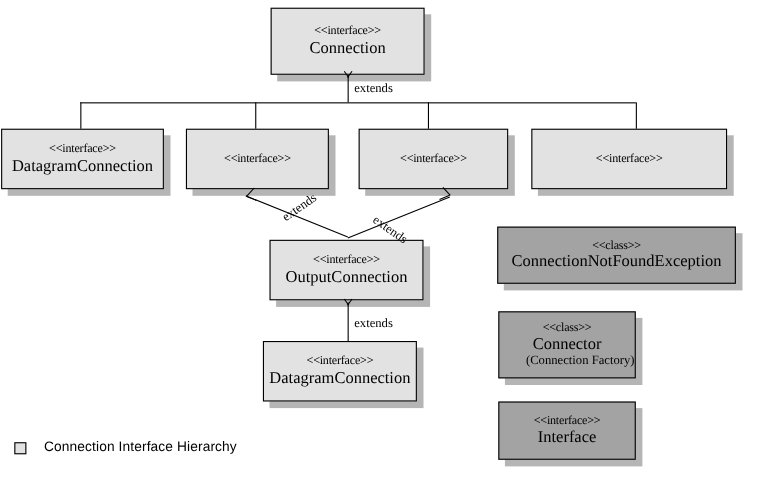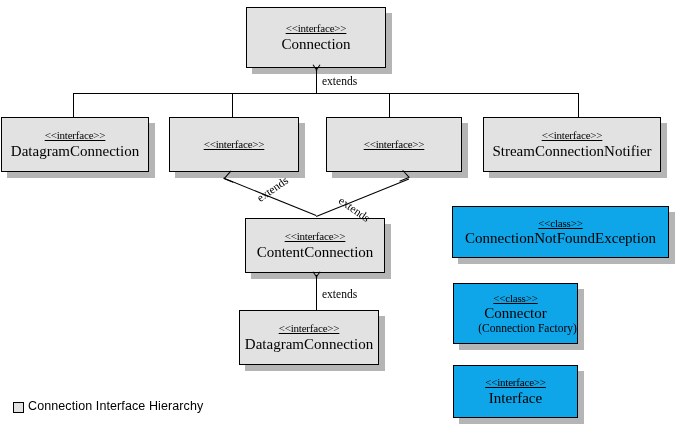--- a/index.html
+++ b/index.html
@@ -23,33 +23,32 @@
     border: 1px solid #000000;
     display: flex;
     flex-direction: column;
     align-items: center;
     justify-content: center;
     text-align: center;
     line-height: 1.12;
     z-index: 3;
   }
   .node.filled { background: #e2e2e2; }
-  .node.plain  { background: #0ea5e9; }
+  .node.plain  { background: #a3a3a3; }
 
   .shadow {
     position: absolute;
     background: #b5b5b5;
     z-index: 1;
   }
 
   .stereo {
     font-size: 11px;
     letter-spacing: -0.2px;
     white-space: nowrap;
-    text-decoration: underline;
   }
   .nodename {
     font-size: 15px;
     white-space: nowrap;
     margin-top: 1px;
   }
   .subname {
     font-size: 11.5px;
     white-space: nowrap;
     margin-top: 0px;
@@ -122,21 +121,21 @@
     z-index: 5;
   }
   .elabel.rot-left  { transform: rotate(-35deg); transform-origin: 0 50%; }
   .elabel.rot-right { transform: rotate(35deg);  transform-origin: 0 50%; }
 
   
   #legend {
     position: absolute;
     display: flex;
     align-items: flex-end;
-    gap: 4px;
+    gap: 16px;
     z-index: 6;
   }
   #legend .swatch {
     width: 11px;
     height: 11px;
     background: #e2e2e2;
     border: 1px solid #000000;
     box-sizing: border-box;
     flex: none;
   }
@@ -207,26 +206,25 @@
   <div class="node filled" style="left:169px; top:117px; width:130px; height:55px;">
     <div class="stereo">&lt;&lt;interface&gt;&gt;</div>
   </div>
 
   <div class="node filled" style="left:326px; top:117px; width:136px; height:55px;">
     <div class="stereo">&lt;&lt;interface&gt;&gt;</div>
   </div>
 
   <div class="node filled" style="left:483px; top:117px; width:178px; height:55px;">
     <div class="stereo">&lt;&lt;interface&gt;&gt;</div>
-    <div class="nodename">StreamConnectionNotifier</div>
   </div>
 
   <div class="node filled" style="left:245px; top:218px; width:140px; height:55px;">
     <div class="stereo">&lt;&lt;interface&gt;&gt;</div>
-    <div class="nodename">ContentConnection</div>
+    <div class="nodename">OutputConnection</div>
   </div>
 
   <div class="node filled" style="left:239px; top:310px; width:140px; height:55px;">
     <div class="stereo">&lt;&lt;interface&gt;&gt;</div>
     <div class="nodename">DatagramConnection</div>
   </div>
 
   <div class="node plain" style="left:452px; top:206px; width:217px; height:52px;">
     <div class="stereo">&lt;&lt;class&gt;&gt;</div>
     <div class="nodename">ConnectionNotFoundException</div>

